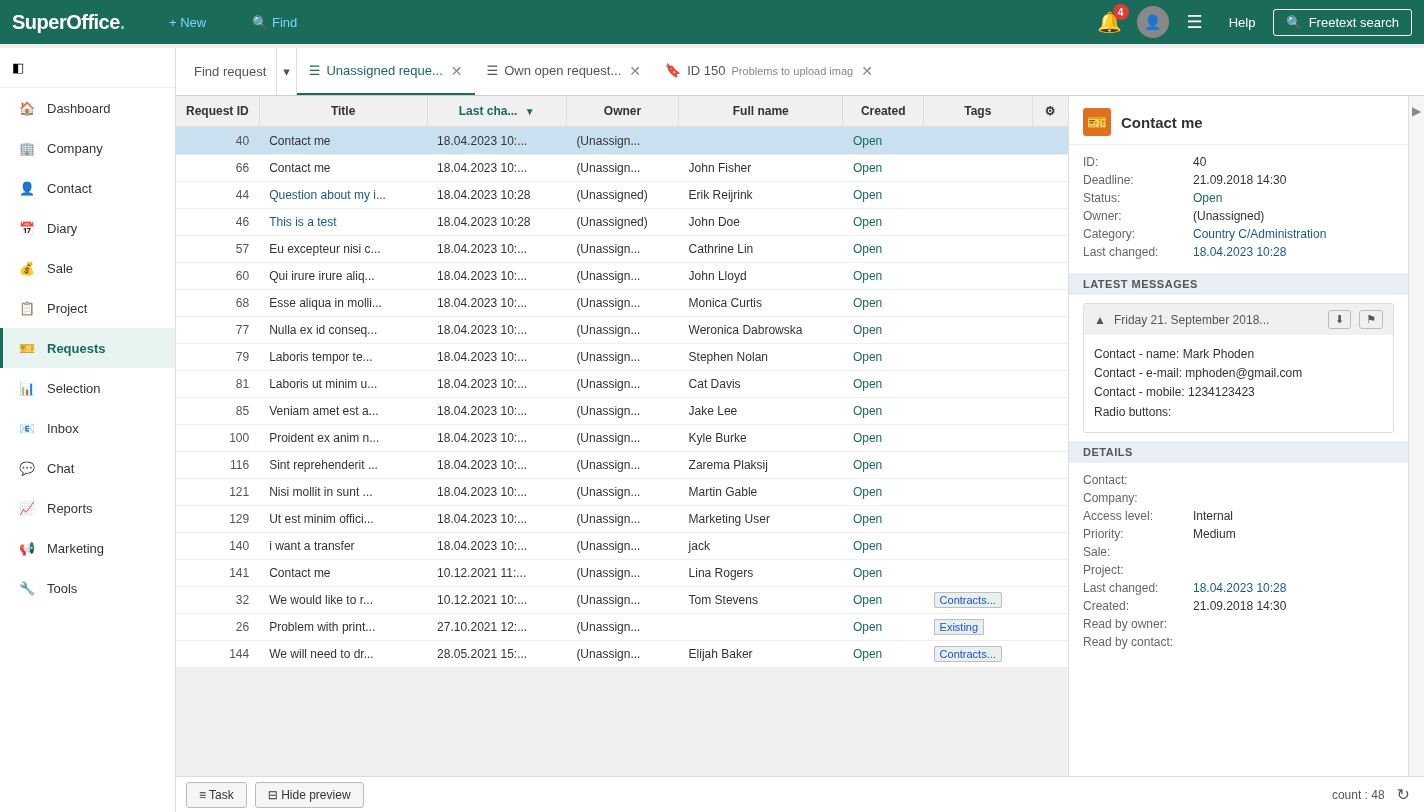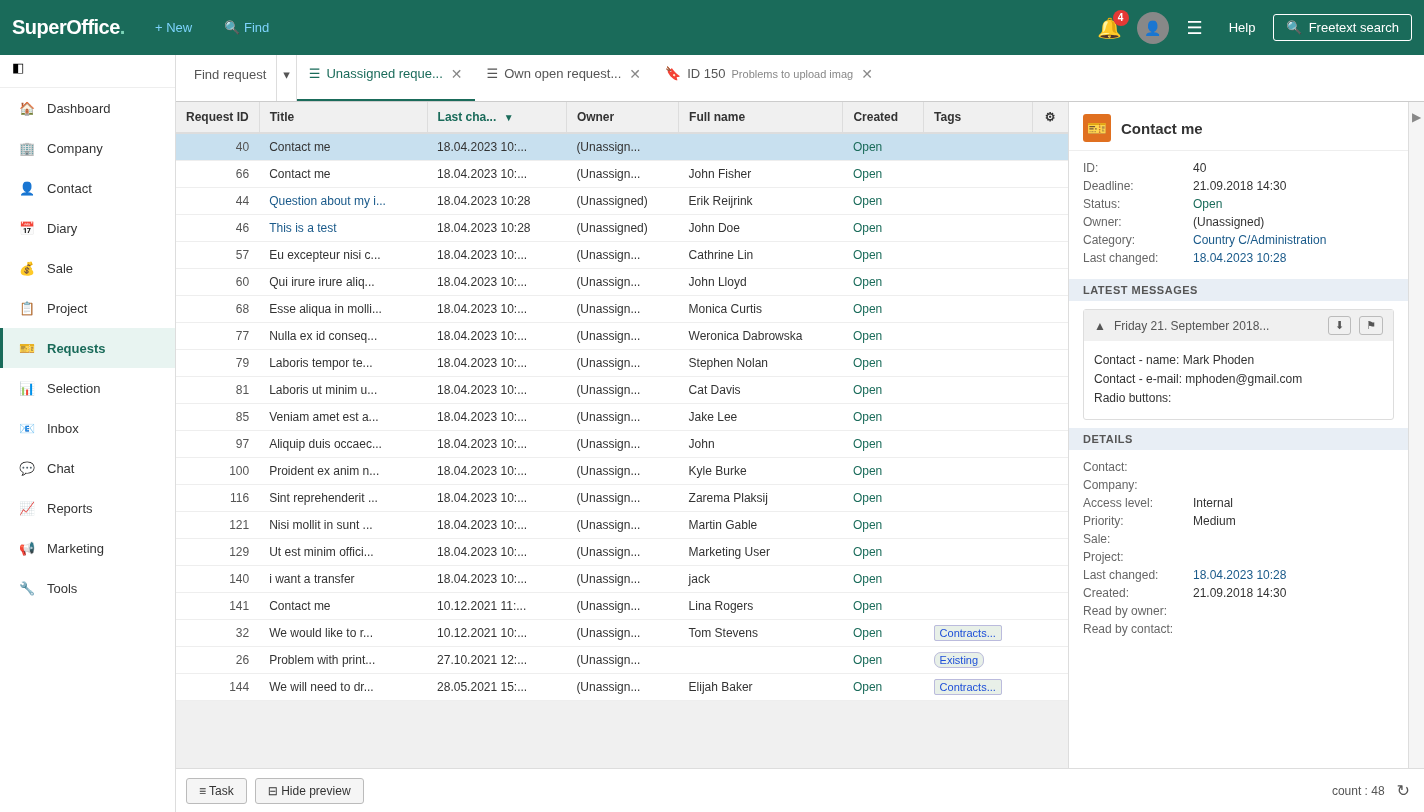--- a/index.html
+++ b/index.html
@@ -1,25 +1,25 @@
 <!DOCTYPE html>
 <html><head>
   <meta charset="utf-8">
   <style>
     * { box-sizing: border-box; margin: 0; padding: 0; }
     body { font-family: Arial, sans-serif; font-size: 13px; background: #f0f0f0; overflow: hidden; }
 
     
     .topbar {
-      height: 55px;
+      height: 44px;
       background: #1a6b5a;
       display: flex;
       align-items: center;
       padding: 0 12px;
-      gap: 12px;
+      gap: 26px;
       position: fixed;
       top: 0; left: 0; right: 0;
       z-index: 100;
     }
     .topbar-logo {
       color: white;
       font-size: 20px;
       font-weight: bold;
       letter-spacing: -0.5px;
       margin-right: 8px;
@@ -156,21 +156,21 @@
       overflow: hidden;
     }
 
     
     .tabbar {
       background: #fff;
       border-bottom: 1px solid #ccc;
       display: flex;
       align-items: flex-end;
       padding: 0 0 0 8px;
-      height: 54px;
+      height: 48px;
       gap: 0;
       flex-shrink: 0;
     }
     .tab-find {
       display: flex;
       align-items: center;
       gap: 6px;
       padding: 0 10px;
       height: 100%;
       border-right: 1px solid #ddd;
@@ -231,21 +231,21 @@
       width: 100%;
       border-collapse: collapse;
       background: #fff;
     }
     thead tr {
       background: #f0f0f0;
       border-bottom: 2px solid #ddd;
     }
     thead th {
       padding: 8px 10px;
-      text-align: left;
+      text-align: center;
       font-weight: 600;
       font-size: 12px;
       color: #333;
       border-right: 1px solid #ddd;
       cursor: pointer;
       white-space: nowrap;
     }
     thead th:last-child { border-right: none; }
     thead th.sorted { color: #1a6b5a; }
     .sort-arrow { margin-left: 4px; font-size: 10px; }
@@ -369,21 +369,21 @@
     }
     .message-body {
       padding: 10px;
       font-size: 12px;
       color: #333;
       line-height: 1.6;
     }
 
     
     .footer-bar {
-      height: 44px;
+      height: 36px;
       background: #fff;
       border-top: 1px solid #ddd;
       display: flex;
       align-items: center;
       padding: 0 10px;
       gap: 8px;
     }
     .footer-btn {
       border: 1px solid #bbb;
       background: #f5f5f5;
@@ -644,30 +644,20 @@
       <td class="req-id">85</td>
       <td class="title-cell black">Veniam amet est a...</td>
       <td>18.04.2023 10:...</td>
       <td>(Unassign...</td>
       <td>Jake Lee</td>
       <td class="status-open">Open</td>
       <td class="tags-cell"></td>
       <td></td>
     </tr>
               <tr>
-      <td class="req-id">97</td>
-      <td class="title-cell black">Aliquip duis occaec...</td>
-      <td>18.04.2023 10:...</td>
-      <td>(Unassign...</td>
-      <td>John</td>
-      <td class="status-open">Open</td>
-      <td class="tags-cell"></td>
-      <td></td>
-    </tr>
-              <tr>
       <td class="req-id">100</td>
       <td class="title-cell black">Proident ex anim n...</td>
       <td>18.04.2023 10:...</td>
       <td>(Unassign...</td>
       <td>Kyle Burke</td>
       <td class="status-open">Open</td>
       <td class="tags-cell"></td>
       <td></td>
     </tr>
               <tr>
@@ -730,21 +720,21 @@
       <td class="tags-cell"><span style="background:#e8f0e8;border:1px solid #bbd;padding:1px 5px;border-radius:2px;font-size:11px;">Contracts...</span></td>
       <td></td>
     </tr>
               <tr>
       <td class="req-id">26</td>
       <td class="title-cell black">Problem with print...</td>
       <td>27.10.2021 12:...</td>
       <td>(Unassign...</td>
       <td></td>
       <td class="status-open">Open</td>
-      <td class="tags-cell"><span style="background:#e8f0e8;border:1px solid #bbd;padding:1px 5px;border-radius:7px;font-size:11px;">Existing</span></td>
+      <td class="tags-cell"><span style="background:#e8f0e8;border:1px solid #bbd;padding:1px 5px;border-radius:0;font-size:11px;">Existing</span></td>
       <td></td>
     </tr>
               <tr>
       <td class="req-id">144</td>
       <td class="title-cell black">We will need to dr...</td>
       <td>28.05.2021 15:...</td>
       <td>(Unassign...</td>
       <td>Elijah Baker</td>
       <td class="status-open">Open</td>
       <td class="tags-cell"><span style="background:#e8f0e8;border:1px solid #bbd;padding:1px 5px;border-radius:2px;font-size:11px;">Contracts...</span></td>
@@ -792,20 +782,21 @@
         <div class="message-item">
           <div class="message-header">
             <span>▲</span>
             <span class="msg-date">Friday 21. September 2018...</span>
             <button class="msg-btn">⬇</button>
             <button class="msg-btn">⚑</button>
           </div>
           <div class="message-body">
             <div>Contact - name: Mark Phoden</div>
             <div>Contact - e-mail: mphoden@gmail.com</div>
+            <div>Contact - mobile: 1234123423</div>
             <div>Radio buttons:</div>
           </div>
         </div>
 
         <div class="preview-section-header">DETAILS</div>
 
         <div class="preview-section">
           <div class="preview-row">
             <span class="preview-label">Contact:</span>
             <span class="preview-value"></span>

